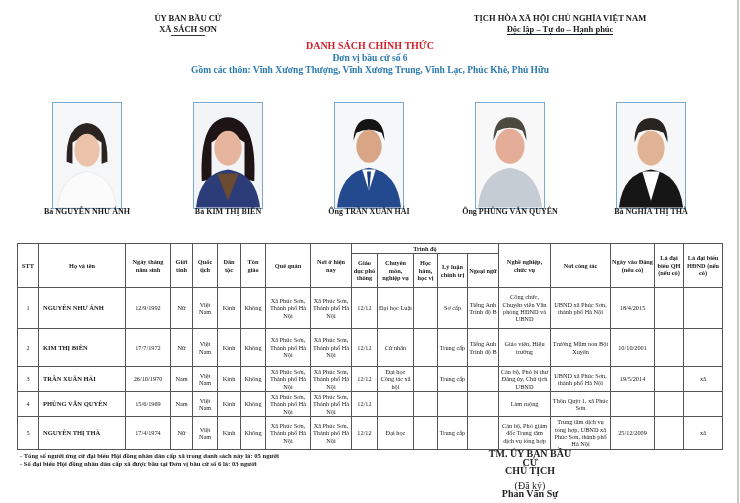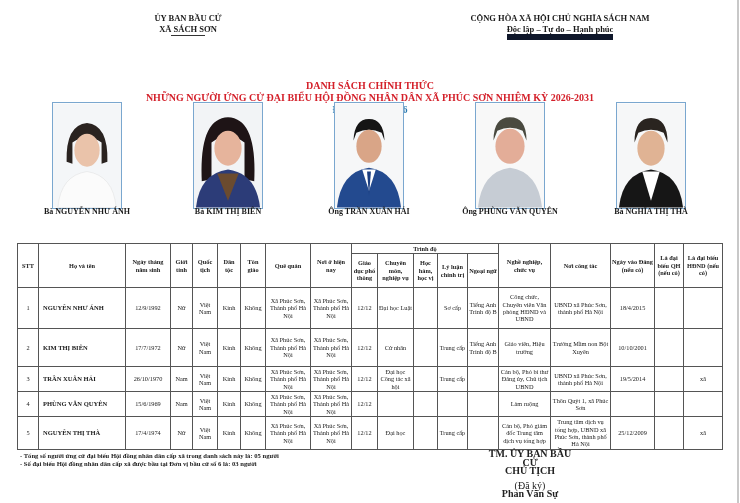--- a/index.html
+++ b/index.html
@@ -6,22 +6,22 @@
   body {
     width: 740px; height: 503px; overflow: hidden; position: relative;
     background: #ffffff;
     font-family: "Liberation Serif", "DejaVu Serif", serif;
     color: #1a1a1a;
   }
   .page-edge { position: absolute; left: 737px; top: 0; width: 2px; height: 503px; background: #c8c8c8; }
   .hdr-left { position: absolute; left: 128px; top: 13px; width: 120px; text-align: center; font-weight: bold; font-size: 8.5px; line-height: 11px; }
   .hdr-left .ul { display: block; width: 34px; height: 1px; background: #333; margin: 0 auto; }
   .hdr-right { position: absolute; left: 440px; top: 13px; width: 240px; text-align: center; font-weight: bold; font-size: 8.5px; line-height: 11px; }
-  .hdr-right .sub span { border-bottom: 6px solid #0f172a; }
-  .title-block { position: absolute; left: 100px; top: 40px; width: 540px; text-align: center; font-weight: bold; margin-top: 40px; }
+  .hdr-right .sub span { border-bottom: 1px solid #0f172a; }
+  .title-block { position: absolute; left: 100px; top: 40px; width: 540px; text-align: center; font-weight: bold; }
   .t1 { color: #d4202a; font-size: 10px; line-height: 12px; }
   .t2 { color: #d4202a; font-size: 10px; line-height: 12px; }
   .t3 { color: #2a7ab0; font-size: 9.5px; line-height: 12px; }
   .t4 { color: #2a7ab0; font-size: 9.5px; line-height: 12px; }
 
   .photo { position: absolute; top: 102px; width: 70px; height: 107px; border: 1px solid #7aa7cf; box-sizing: border-box; overflow: hidden; }
   .photo svg { display: block; width: 100%; height: 100%; }
   .photo-cap { position: absolute; top: 207px; width: 140px; text-align: center; font-weight: bold; font-size: 8px; white-space: nowrap; }
 
   table.cand { position: absolute; left: 17px; top: 243px; width: 705px; border-collapse: collapse; table-layout: fixed; font-size: 6.3px; line-height: 7.4px; }
@@ -46,28 +46,28 @@
 
 <div class="page-edge"></div>
 
 <div class="hdr-left">
   <div>ỦY BAN BẦU CỬ</div>
   <div>XÃ SÁCH SƠN</div>
   <span class="ul"></span>
 </div>
 
 <div class="hdr-right">
-  <div>CỘNG HÒA XÃ HỘI CHỦ NGHĨA SÁCH NAM</div>
+  <div>TỊCH HÒA XÃ HỘI CHỦ NGHĨA VIỆT NAM</div>
   <div class="sub"><span>Độc lập – Tự do – Hạnh phúc</span></div>
 </div>
 
 <div class="title-block">
   <div class="t1">DANH SÁCH CHÍNH THỨC</div>
-  <div class="t2">NHỮNG NGƯỜI ỨNG CỬ ĐẠI BIỂU HỘI ĐỒNG NHÂN DÂN XÃ PHÚC SƠN NHIỆM KỲ 2026-2031</div>
   <div class="t3">Đơn vị bầu cử số 6</div>
+  <div class="t4">Gồm các thôn: Vĩnh Xương Thượng, Vĩnh Xương Trung, Vĩnh Lạc, Phúc Khê, Phú Hữu</div>
 </div>
 
 <div class="photo" style="left:52px;">
   <svg viewBox="0 0 70 107">
     <rect width="70" height="107" fill="#f4f6f8"></rect>
     <path d="M14 60 Q13 22 35 20 Q57 22 56 60 L50 62 L50 40 Q35 30 20 40 L20 62 Z" fill="#2a2320"></path>
     <ellipse cx="35" cy="48" rx="13" ry="17" fill="#eac3aa"></ellipse>
     <path d="M5 107 Q8 74 35 70 Q62 74 65 107 Z" fill="#fbfbfb" stroke="#ddd" stroke-width="0.5"></path>
   </svg>
 </div>

